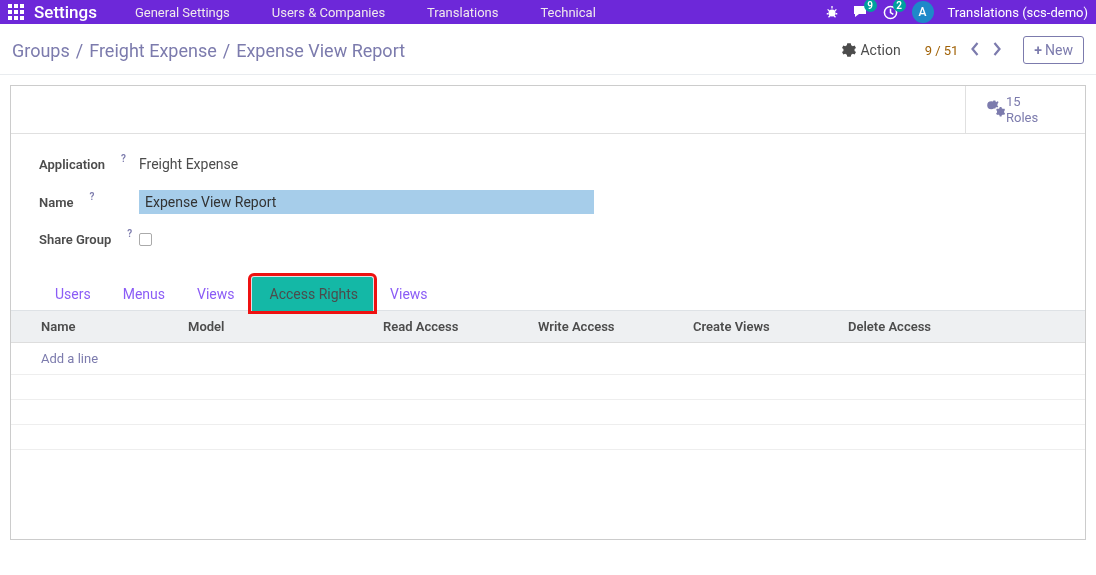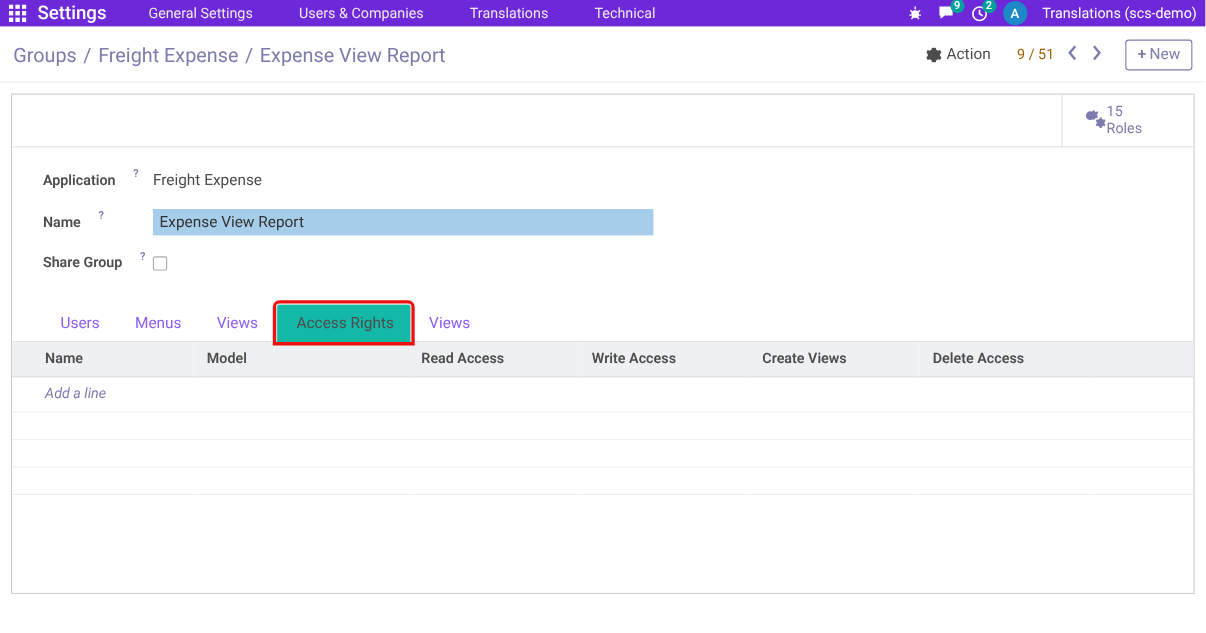--- a/index.html
+++ b/index.html
@@ -215,21 +215,20 @@
     font-weight:600;
     color:#4c4c4c;
     padding:8px 12px;
     border-bottom:1px solid #ddd;
   }
   table.grid thead th:first-child { padding-left:30px;}
   table.grid tbody td {
     padding:8px 12px;
     border-bottom:1px solid #eee;
     font-size:13px;
-    font-style:italic;
   }
   table.grid tbody td:first-child { padding-left:30px;}
   .add-line { color:#7c7bad; cursor:pointer; }
   tr.empty td { height:25px; border-bottom:1px solid #eee;}
 </style>
 </head>
 <body>
 
 <div class="topbar">
   <span class="apps-icon">

